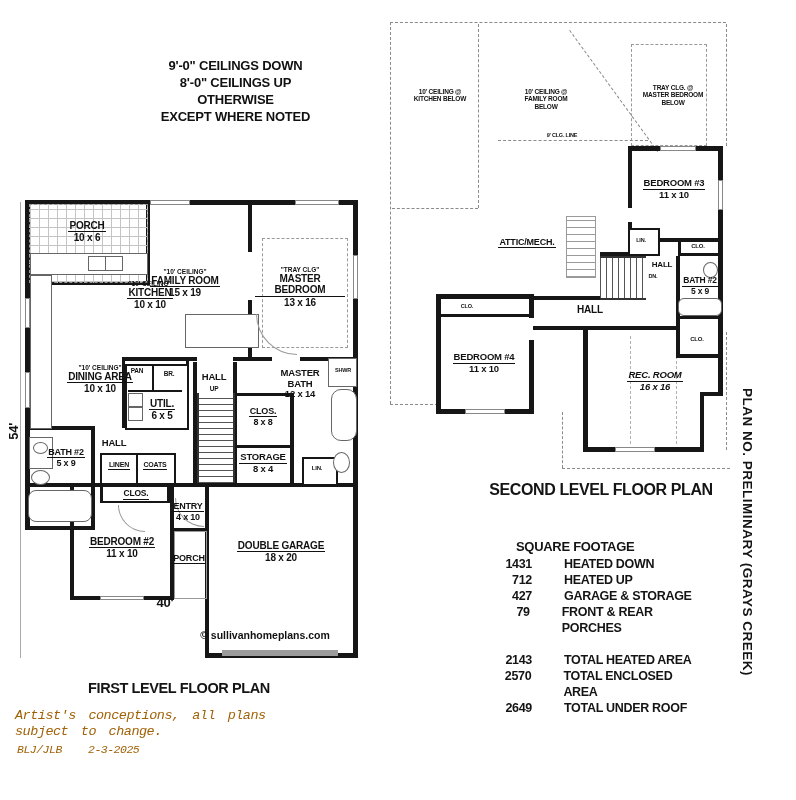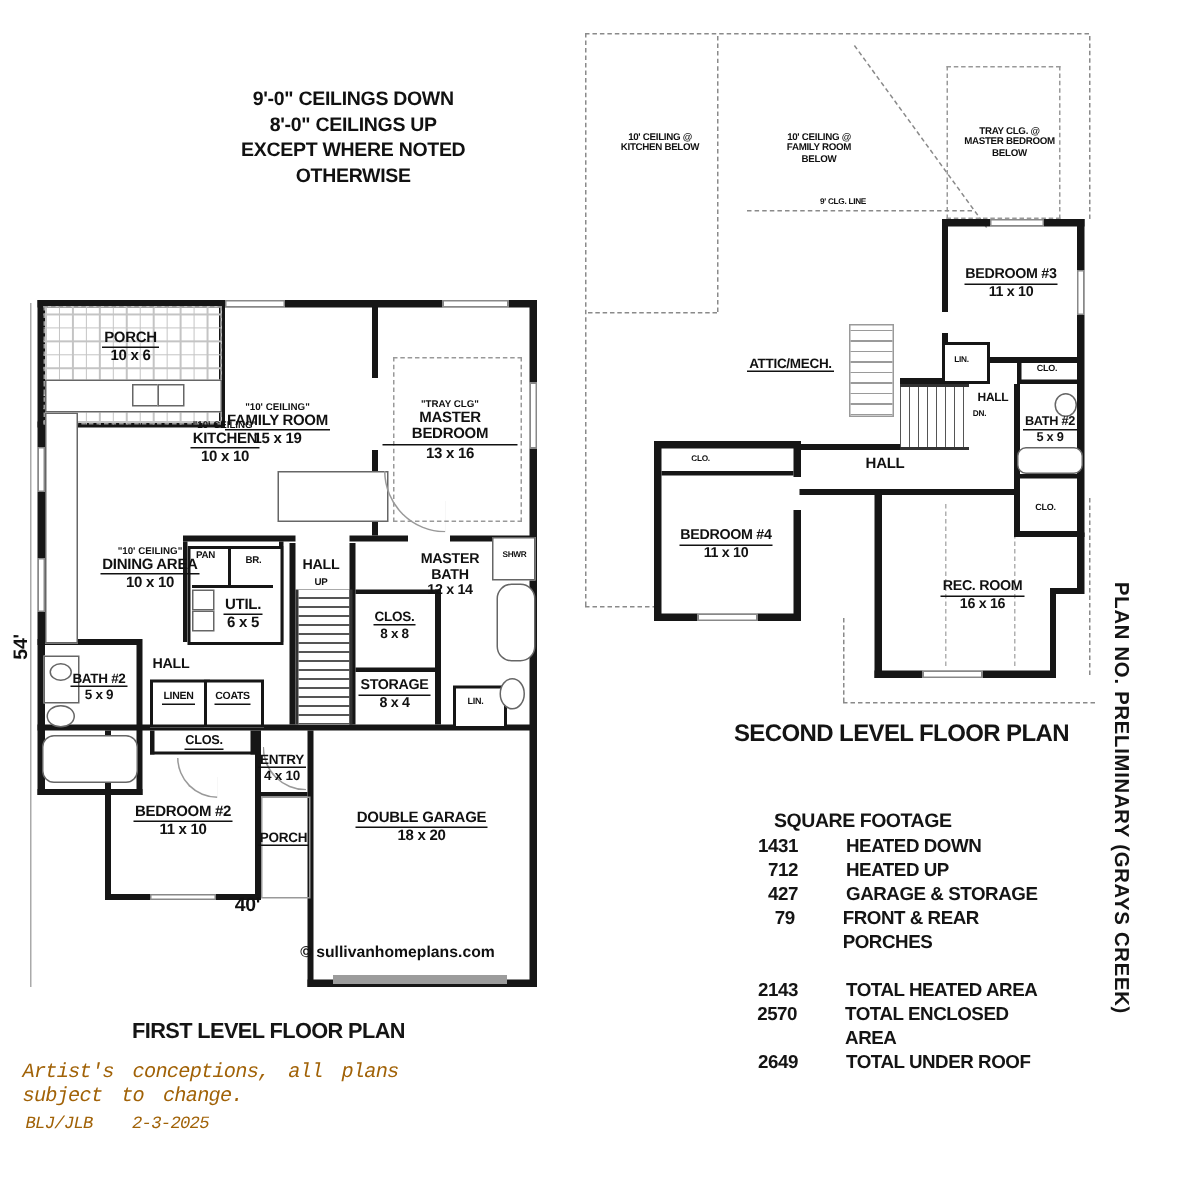--- a/index.html
+++ b/index.html
@@ -40,22 +40,22 @@
   .cursive{font-family:"Liberation Mono",monospace;font-style:italic;color:#a16207;}
 </style>
 </head>
 <body>
 
 <div id="canvas">
 
   <div class="lbl" style="left:138px;top:58px;width:195px;font-size:13px;line-height:1.3;">
     <div>9'-0" CEILINGS DOWN</div>
     <div>8'-0" CEILINGS UP</div>
+    <div>OTHERWISE</div>
     <div>EXCEPT WHERE NOTED</div>
-    <div>OTHERWISE</div>
   </div>
 
   <div>
     <div class="abs" style="left:20px;top:202px;width:1px;height:456px;background:#aaa;"></div>
 
     <div class="w" style="left:25px;top:200px;width:333px;height:5px;"></div>
     <div class="w" style="left:25px;top:200px;width:5px;height:330px;"></div>
     <div class="w" style="left:25px;top:526px;width:70px;height:4px;"></div>
     <div class="w" style="left:91px;top:430px;width:4px;height:100px;"></div>
     <div class="w" style="left:25px;top:426px;width:70px;height:4px;"></div>
@@ -276,21 +276,21 @@
       <span class="u">BATH #2</span>
       <div>5 x 9</div>
     </div>
     <div class="lbl" style="left:682px;top:336px;width:30px;font-size:6px;">CLO.</div>
     <div class="lbl" style="left:439px;top:352px;width:90px;font-size:9.5px;">
       <span class="u">BEDROOM #4</span>
       <div>11 x 10</div>
     </div>
     <div class="lbl" style="left:452px;top:303px;width:30px;font-size:5.5px;">CLO.</div>
     <div class="lbl" style="left:568px;top:304px;width:44px;font-size:10px;">HALL</div>
-    <div class="lbl" style="left:610px;top:386px;width:90px;font-size:9.5px;">
+    <div class="lbl" style="left:610px;top:370px;width:90px;font-size:9.5px;font-style:italic;">
       <span class="u">REC. ROOM</span>
       <div>16 x 16</div>
     </div>
     <div class="title" style="left:466px;top:481px;width:270px;font-size:16px;">SECOND LEVEL FLOOR PLAN</div>
   </div>
 
   <div class="abs" style="left:492px;top:539px;width:215px;">
     <div style="font-weight:bold;font-size:13px;margin-left:24px;margin-bottom:2px;letter-spacing:-0.3px;">SQUARE FOOTAGE</div>
     <div class="sqrow">
       <span class="sqv">1431</span>

